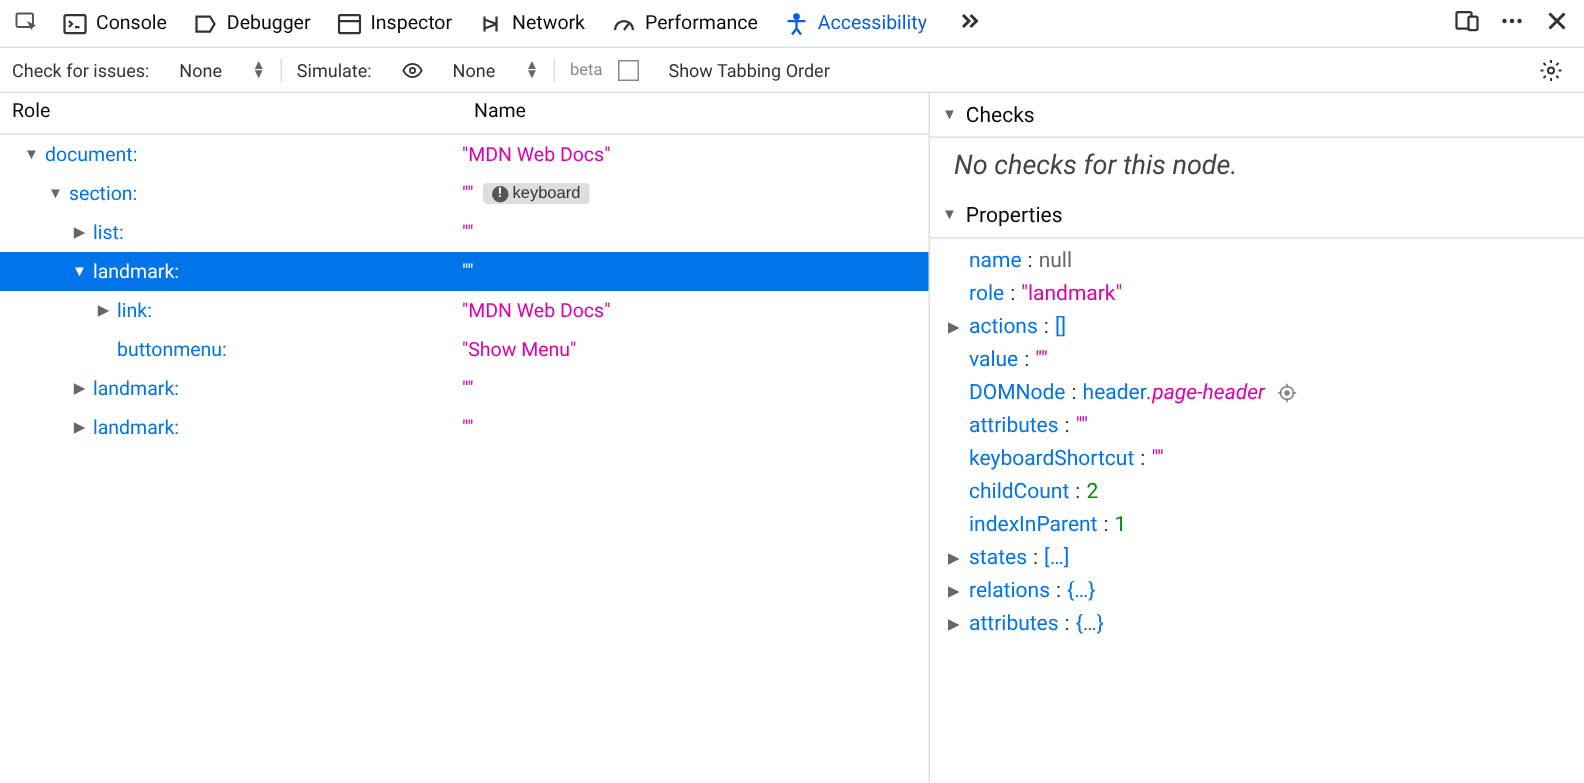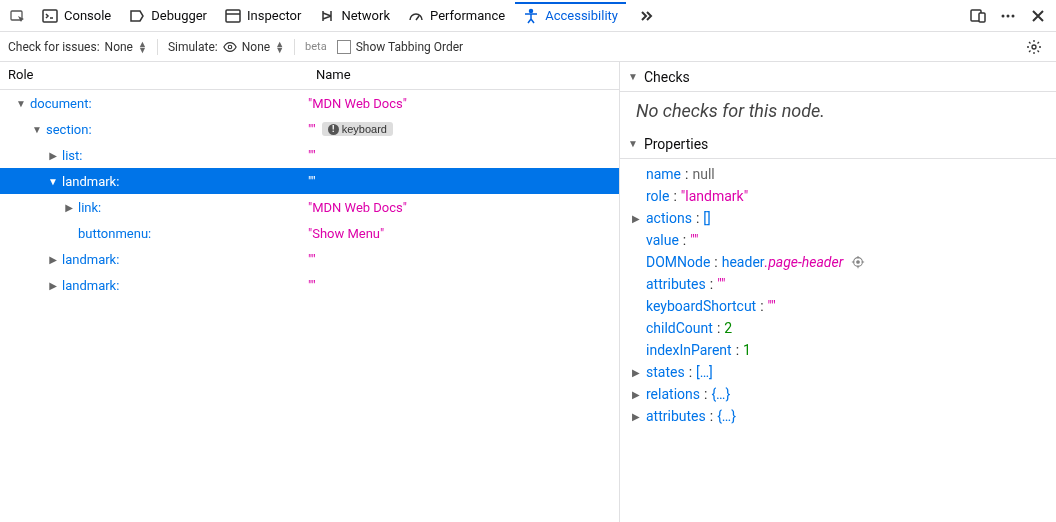--- a/index.html
+++ b/index.html
@@ -1,29 +1,29 @@
 <!DOCTYPE html>
 <html><head>
 <meta charset="utf-8">
 <style>
 * { margin: 0; padding: 0; box-sizing: border-box; font-family: -apple-system, BlinkMacSystemFont, "Segoe UI", Roboto, Arial, sans-serif; }
 body { background: #fff; color: #0c0c0d; width: 1056px; height: 522px; overflow: hidden; font-size: 13px; }
 
 
-.toolbar { display: flex; align-items: center; height: 32px; border-bottom: 1px solid #e0e0e2; padding: 0 4px; gap: 2px; }
+.toolbar { display: flex; height: 32px; border-bottom: 1px solid #e0e0e2; padding: 0 4px; gap: 2px; }
 .tool-btn { display: flex; align-items: center; gap: 6px; padding: 4px 8px; cursor: pointer; color: #0c0c0d; }
 .tool-btn.active { color: #0060df; border-top: 2px solid #0060df; margin-top: -2px; }
 .tool-btn .icon { display: flex; align-items: center; justify-content: center; width: 16px; height: 16px; }
 .icon-only { width: 28px; height: 28px; display: flex; align-items: center; justify-content: center; cursor: pointer; }
 
 
 .subtoolbar { display: flex; align-items: center; height: 30px; border-bottom: 1px solid #e0e0e2; padding: 0 8px; gap: 10px; font-size: 12px; }
 .sub-label { color: #333; }
 .sub-val { color: #333; }
-.sub-item { display: flex; align-items: center; gap: 5px; cursor: pointer; }
+.sub-item { display: flex; align-items: center; gap: 20px; cursor: pointer; }
 .vdiv { width: 1px; height: 16px; background: #ddd; }
 .beta { color: #888; font-size: 11px; }
 .checkbox { width: 14px; height: 14px; border: 1px solid #888; display: inline-block; }
 .gear-right { margin-left: auto; }
 
 
 .main { display: flex; height: calc(522px - 62px); }
 .left { width: 620px; display: flex; flex-direction: column; border-right: 1px solid #e0e0e2; }
 .right { flex: 1; display: flex; flex-direction: column; overflow: auto; }
 

